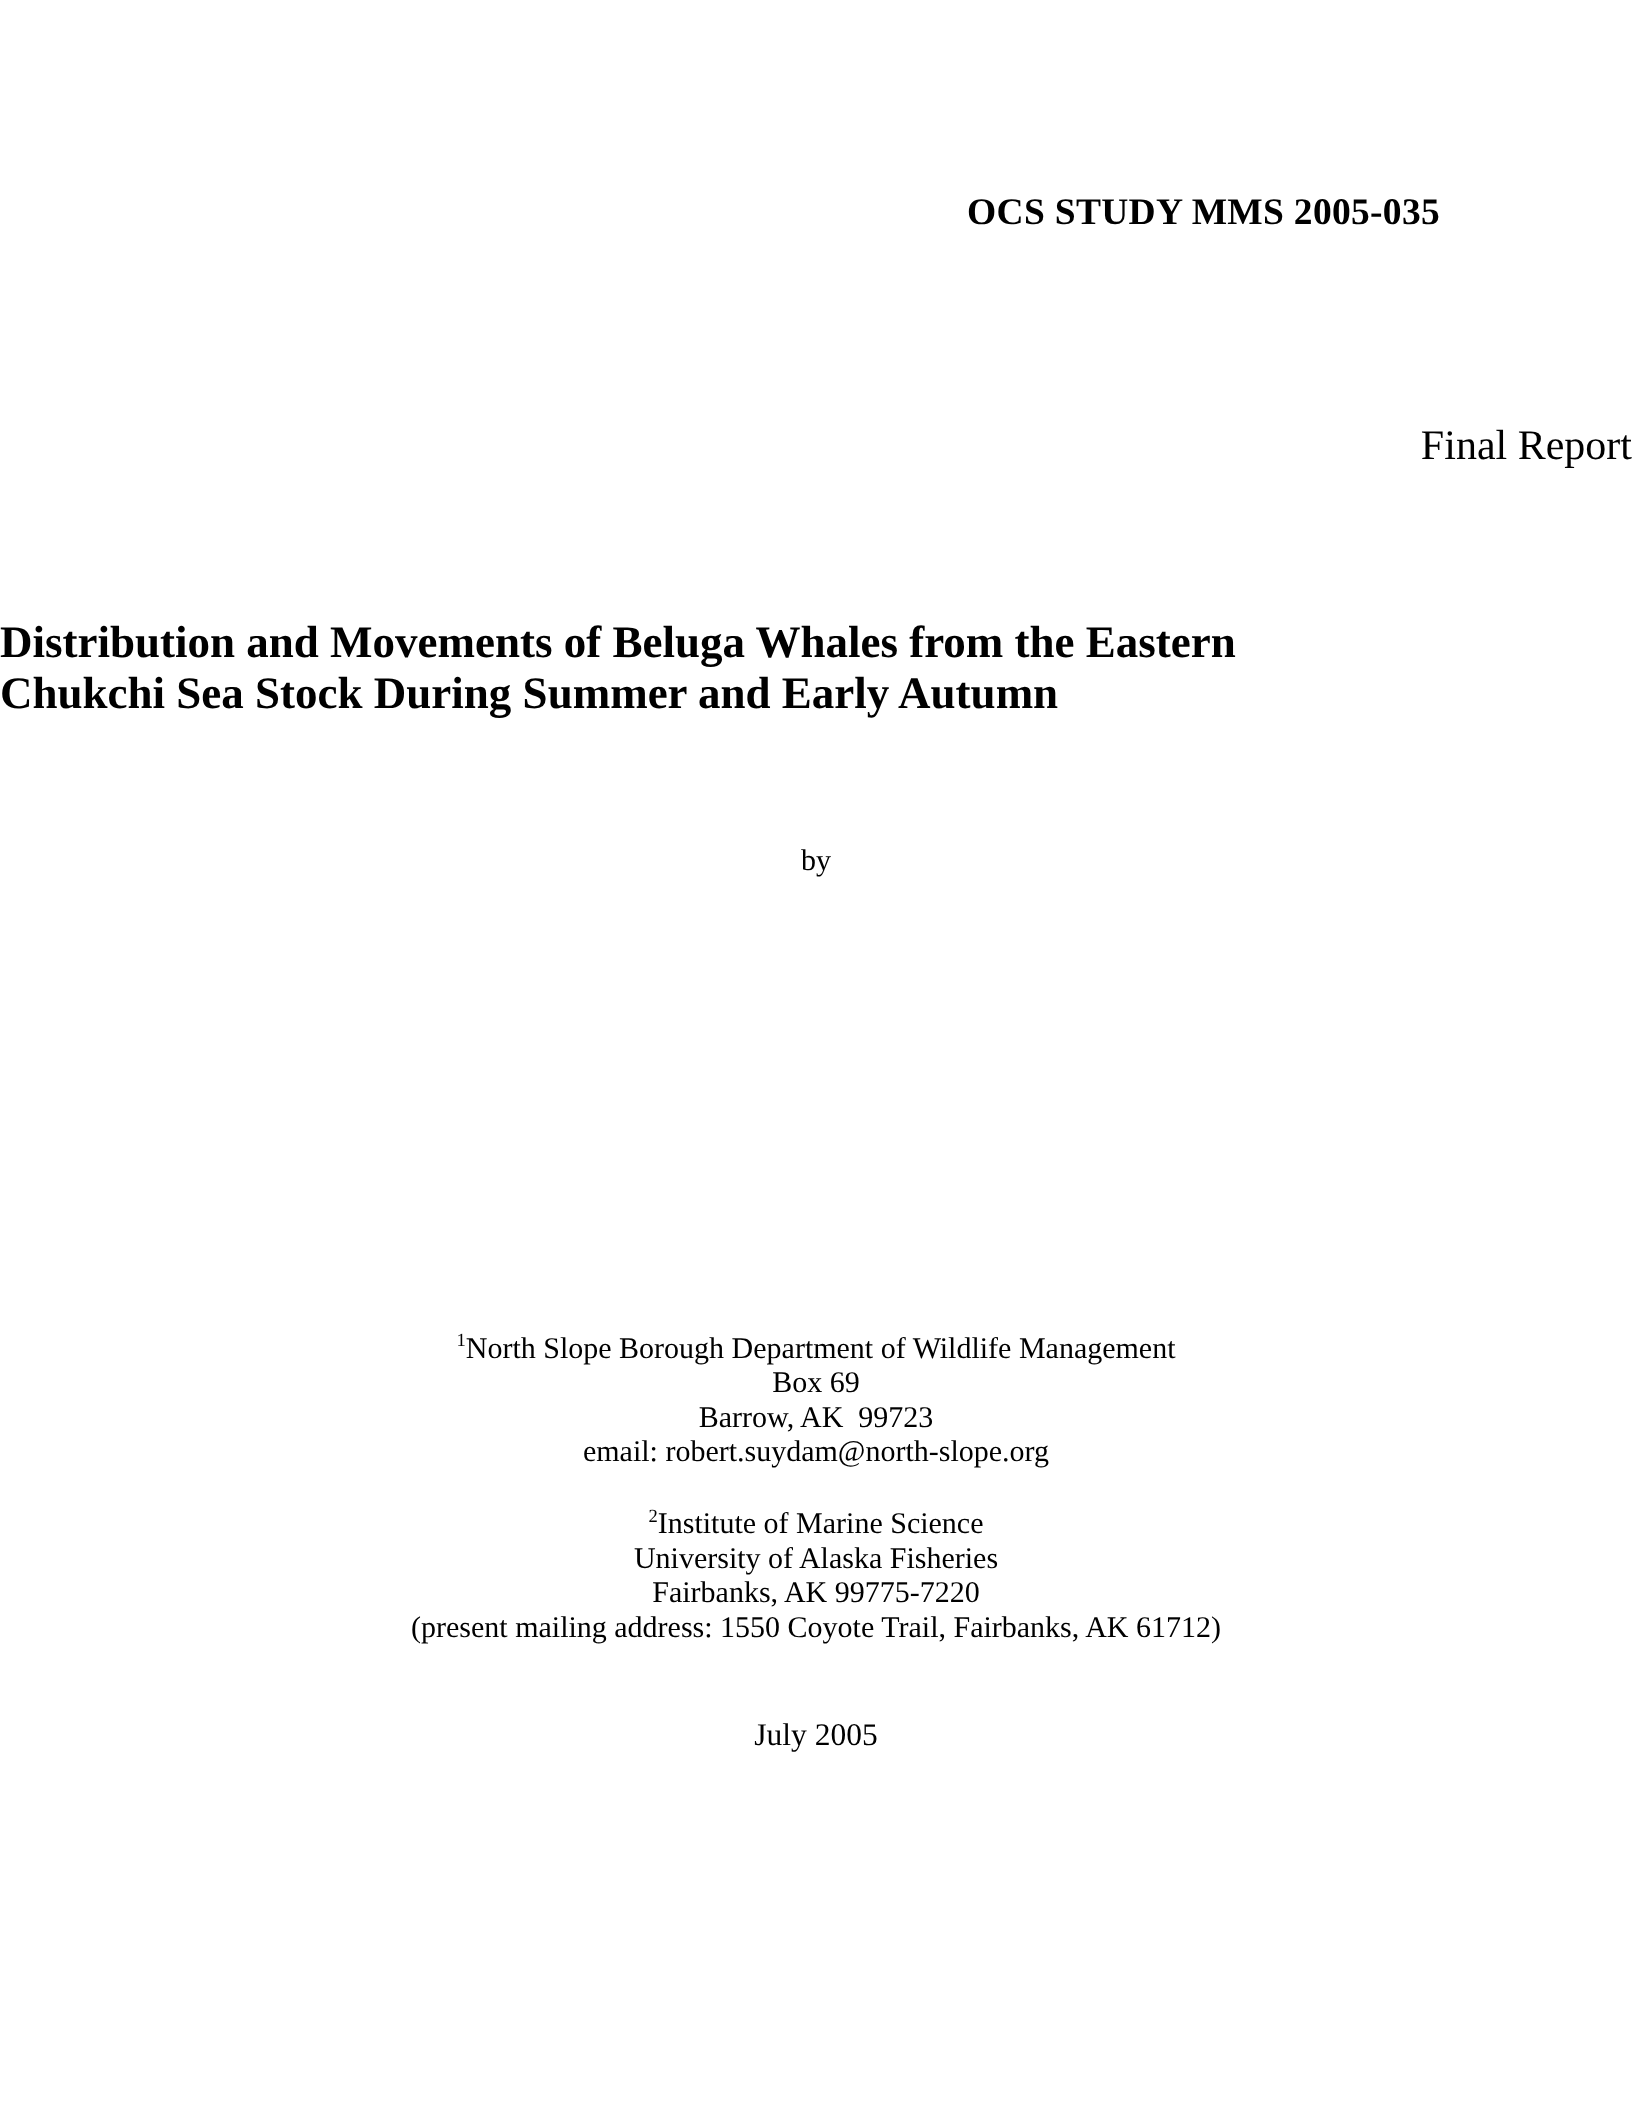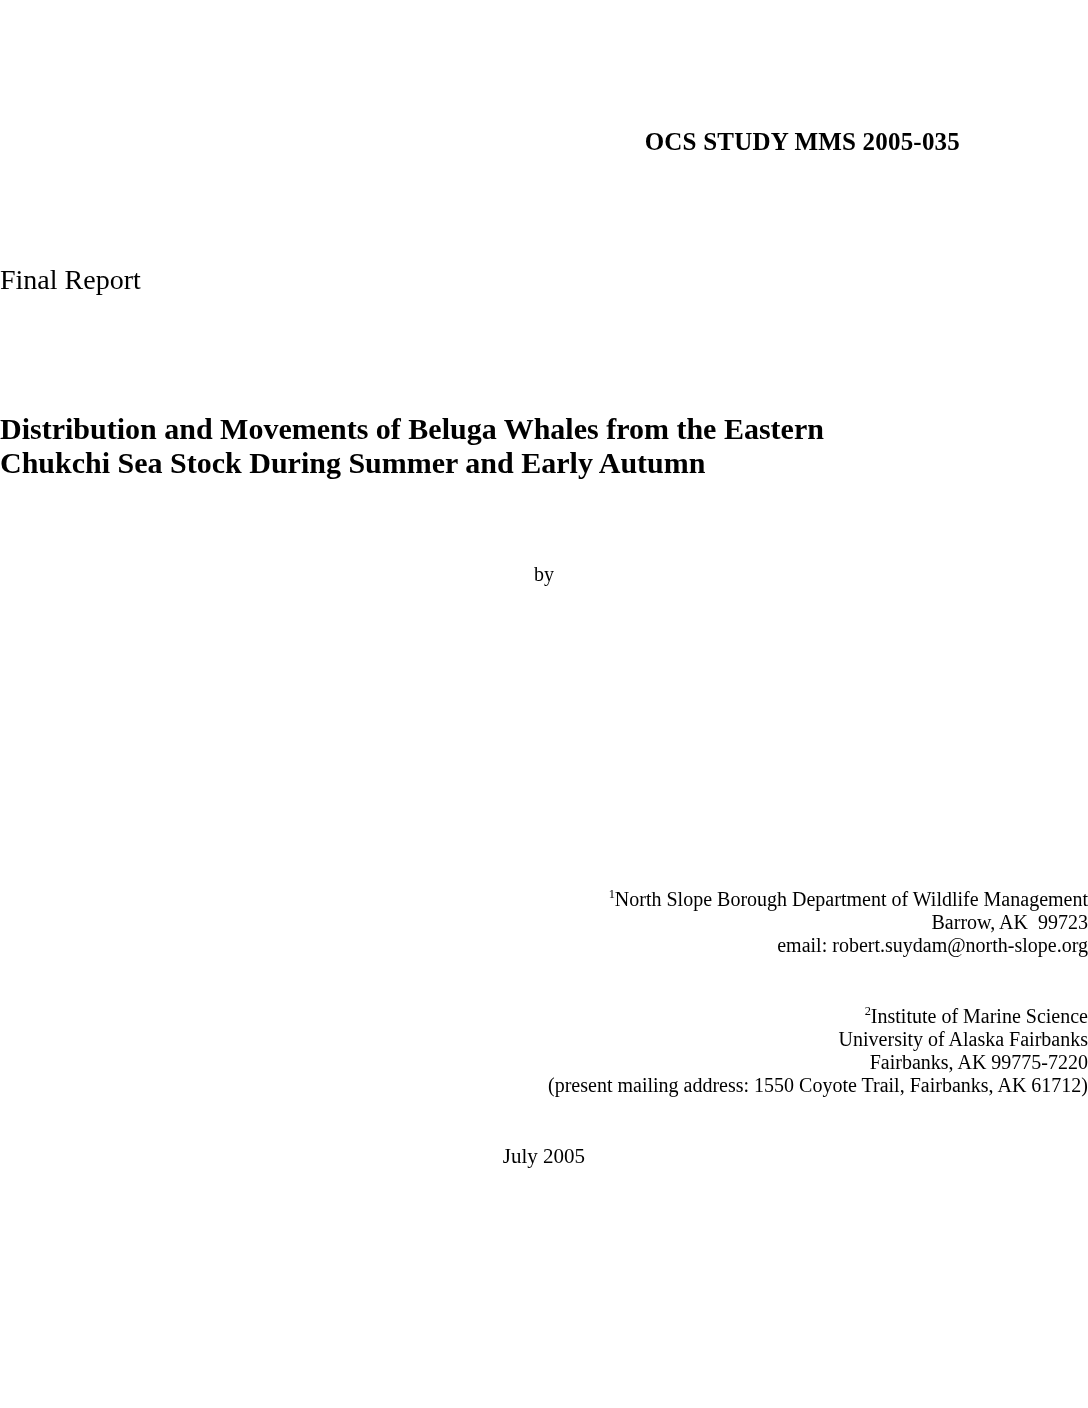--- a/index.html
+++ b/index.html
@@ -20,24 +20,24 @@
     position: absolute;
     top: 128px;
     right: 128px;
     font-size: 25px;
     font-weight: bold;
     letter-spacing: 0.2px;
     white-space: nowrap;
   }
   .report-type {
     position: absolute;
-    top: 264px;
+    top: 282px;
     left: 0;
     width: 100%;
-    text-align: left;
+    text-align: right;
     font-size: 28px;
   }
   .title-block {
     position: absolute;
     top: 412px;
     left: 0;
     width: 100%;
     text-align: left;
     font-size: 30px;
     font-weight: bold;
@@ -65,21 +65,21 @@
   }
   sup {
     font-size: 0.62em;
     vertical-align: super;
     line-height: 0;
   }
   .affiliation {
     position: absolute;
     left: 0;
     width: 100%;
-    text-align: right;
+    text-align: center;
     font-size: 20px;
     line-height: 23px;
   }
   .affiliation-1 { top: 888px; }
   .affiliation-2 { top: 1005px; }
   .affil-line { white-space: pre-wrap; }
   .report-date {
     position: absolute;
     top: 1144px;
     left: 0;
@@ -100,26 +100,27 @@
   <div class="title-block">
     <div>Distribution and Movements of Beluga Whales from the Eastern</div>
     <div>Chukchi Sea Stock During Summer and Early Autumn</div>
   </div>
 
   <div class="byline">by</div>
 
 
   <div class="affiliation affiliation-1">
     <div class="affil-line"><sup>1</sup><span>North Slope Borough Department of Wildlife Management</span></div>
+    <div class="affil-line">Box 69</div>
     <div class="affil-line">Barrow, AK  99723</div>
     <div class="affil-line">email: robert.suydam@north-slope.org</div>
   </div>
 
   <div class="affiliation affiliation-2">
     <div class="affil-line"><sup>2</sup><span>Institute of Marine Science</span></div>
-    <div class="affil-line">University of Alaska Fairbanks</div>
+    <div class="affil-line">University of Alaska Fisheries</div>
     <div class="affil-line">Fairbanks, AK 99775-7220</div>
     <div class="affil-line">(present mailing address: 1550 Coyote Trail, Fairbanks, AK 61712)</div>
   </div>
 
   <div class="report-date">July 2005</div>
 
 </div>
 
 </body></html>

